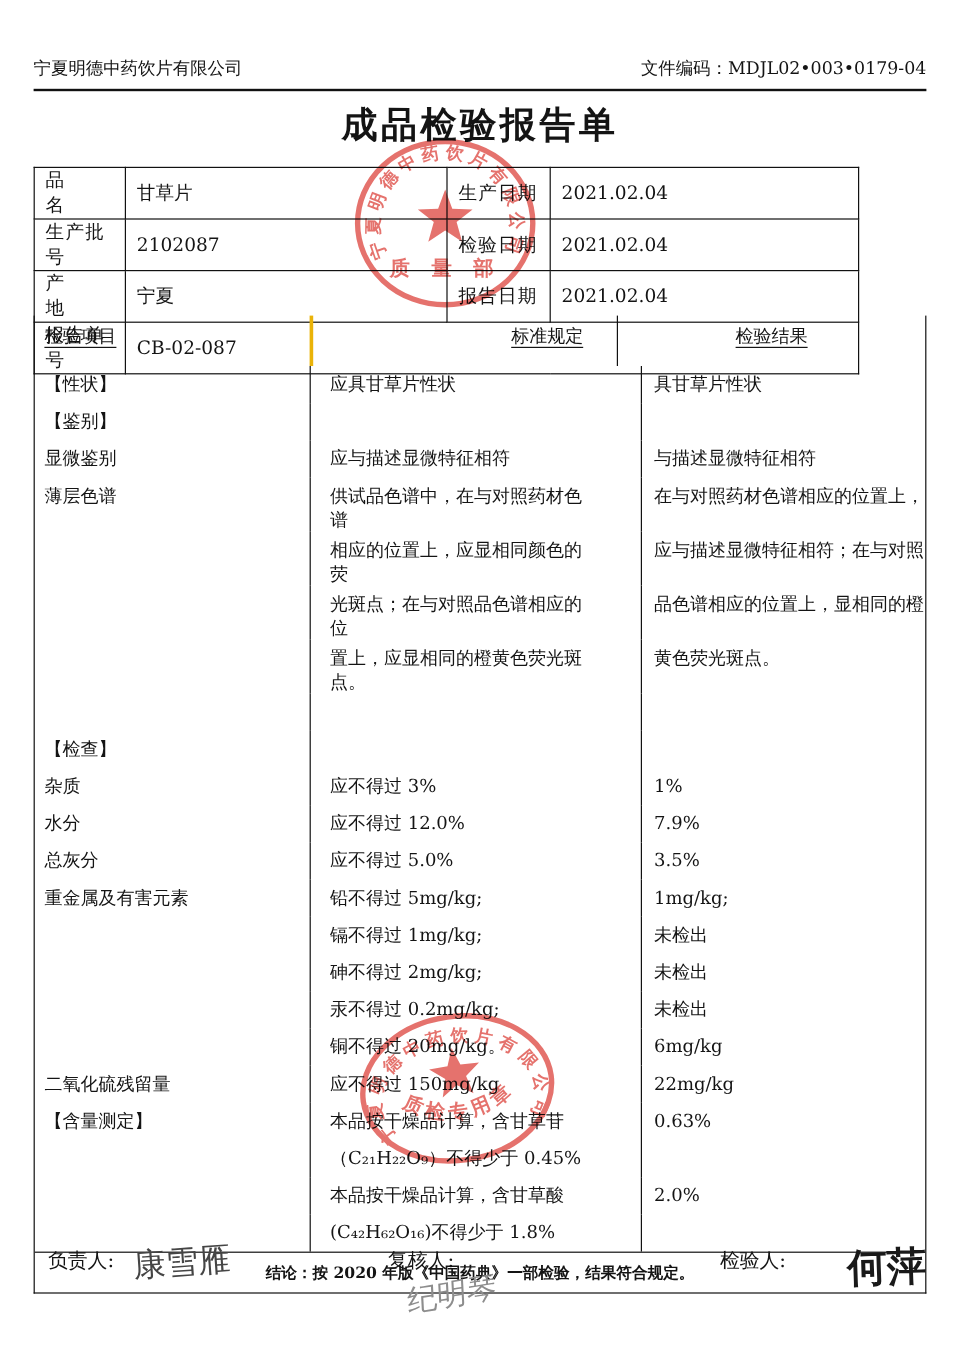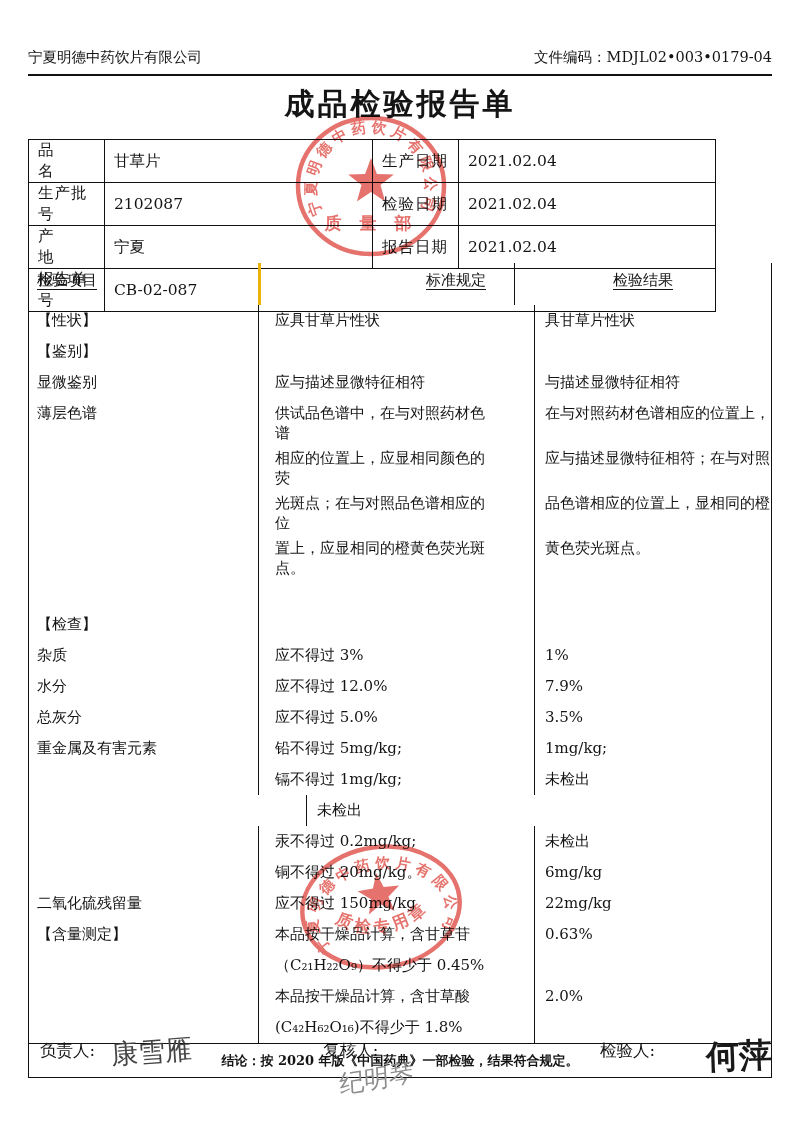--- a/index.html
+++ b/index.html
@@ -196,20 +196,21 @@
           <div class="ic1">铅不得过 5mg/kg;</div>
           <div class="ic2">1mg/kg;</div>
         </div>
         <div class="ins-row">
           <div class="ic0"></div>
           <div class="ic1">镉不得过 1mg/kg;</div>
           <div class="ic2">未检出</div>
         </div>
         <div class="ins-row">
           <div class="ic0"></div>
+          <div class="ic1">砷不得过 2mg/kg;</div>
           <div class="ic2">未检出</div>
         </div>
         <div class="ins-row">
           <div class="ic0"></div>
           <div class="ic1">汞不得过 0.2mg/kg;</div>
           <div class="ic2">未检出</div>
         </div>
         <div class="ins-row">
           <div class="ic0"></div>
           <div class="ic1">铜不得过 20mg/kg。</div>

